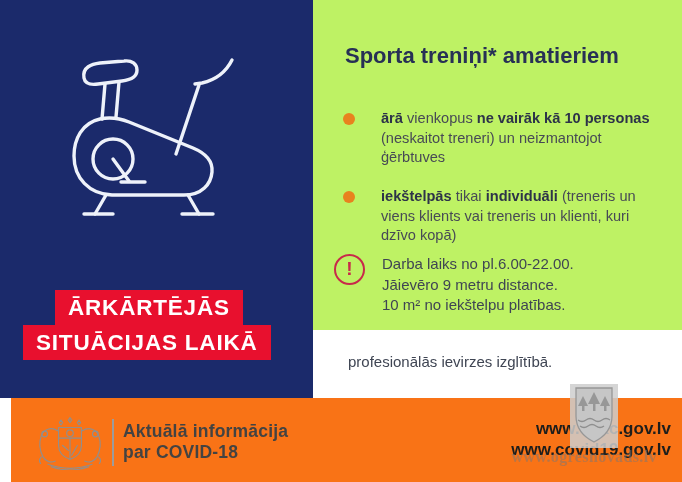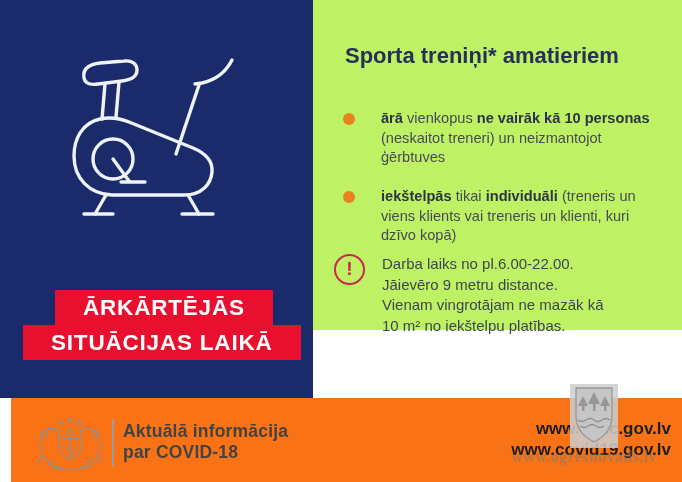--- a/index.html
+++ b/index.html
@@ -6,21 +6,21 @@
   html,body { width:682px; height:482px; }
   body { font-family:"Liberation Sans", sans-serif; background:#ffffff; position:relative; overflow:hidden; }
 
   .poster { position:absolute; left:0; top:0; width:682px; height:482px; }
 
   
   .left-panel { position:absolute; left:0; top:0; width:313px; height:398px; background:#1b2a6b; }
   .bike-icon { position:absolute; left:72px; top:56px; width:180px; height:170px; }
 
   .banner-line { position:absolute; background:#e8102e; color:#ffffff; font-weight:700;
-                 font-size:22.5px; line-height:35px; height:35px; padding:0 28px;
+                 font-size:22.5px; line-height:35px; height:35px; padding:0 13px;
                  letter-spacing:0.8px; white-space:nowrap; }
   .banner-line1 { left:55px; top:290px; }
   .banner-line2 { left:23px; top:325px; }
 
   
   .right-panel { position:absolute; left:313px; top:0; width:369px; height:330px; background:#bef264; }
 
   .heading { position:absolute; left:32px; top:42px; width:310px;
              font-size:22px; font-weight:700; color:#273055; line-height:27px; }
 
@@ -102,25 +102,25 @@
 
     <div class="bullet-row bullet-row2">
       <span class="bullet-dot"></span>
       <span class="bullet-text"><b>iekštelpās</b><span> tikai </span><b>individuāli</b><span> (treneris un viens klients vai treneris un klienti, kuri dzīvo kopā)</span></span>
     </div>
 
     <div class="notice-icon">!</div>
     <div class="notice-lines">
       <div>Darba laiks no pl.6.00-22.00.</div>
       <div>Jāievēro 9 metru distance.</div>
-      <div>Vienam vingrotājam ne mazāk kā</div>
       <div>10 m² no iekštelpu platības.</div>
     </div>
 
     <div class="footnote">
+      <div class="fn2">profesionālās ievirzes izglītībā.</div>
     </div>
   </div>
 
   <div class="footer">
     <svg class="coat-of-arms" viewBox="0 0 90 66" fill="none" stroke="#8f8f8f" stroke-width="1.4" stroke-linecap="round" stroke-linejoin="round">
 
       <path d="M32,8 l2,-3 2,3 -2,3 z"></path>
       <path d="M43,5 l2,-3 2,3 -2,3 z"></path>
       <path d="M54,8 l2,-3 2,3 -2,3 z"></path>
 

